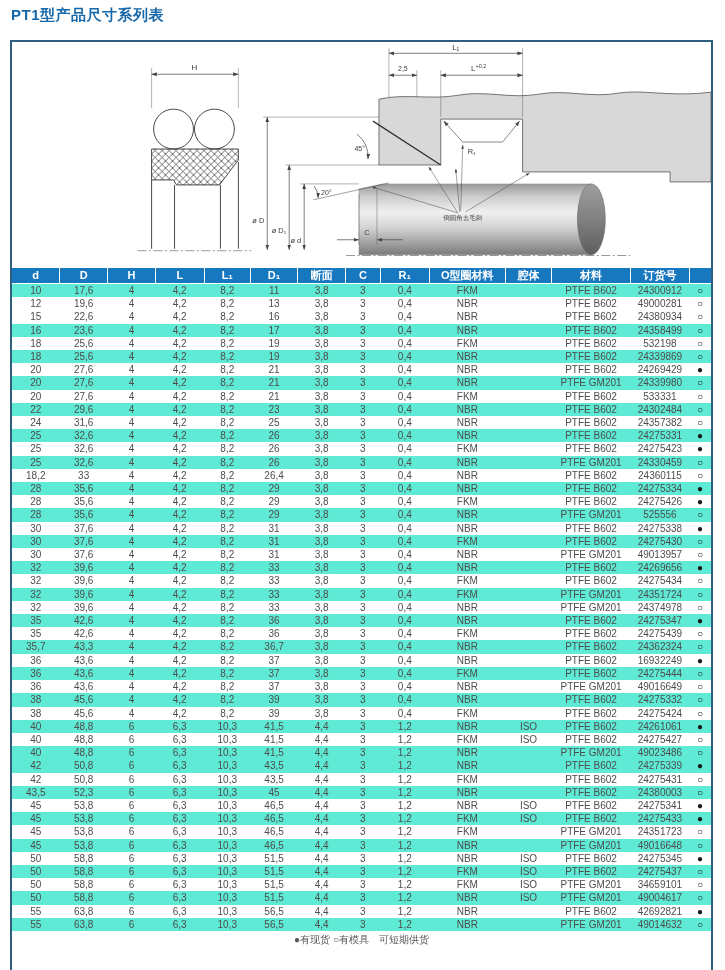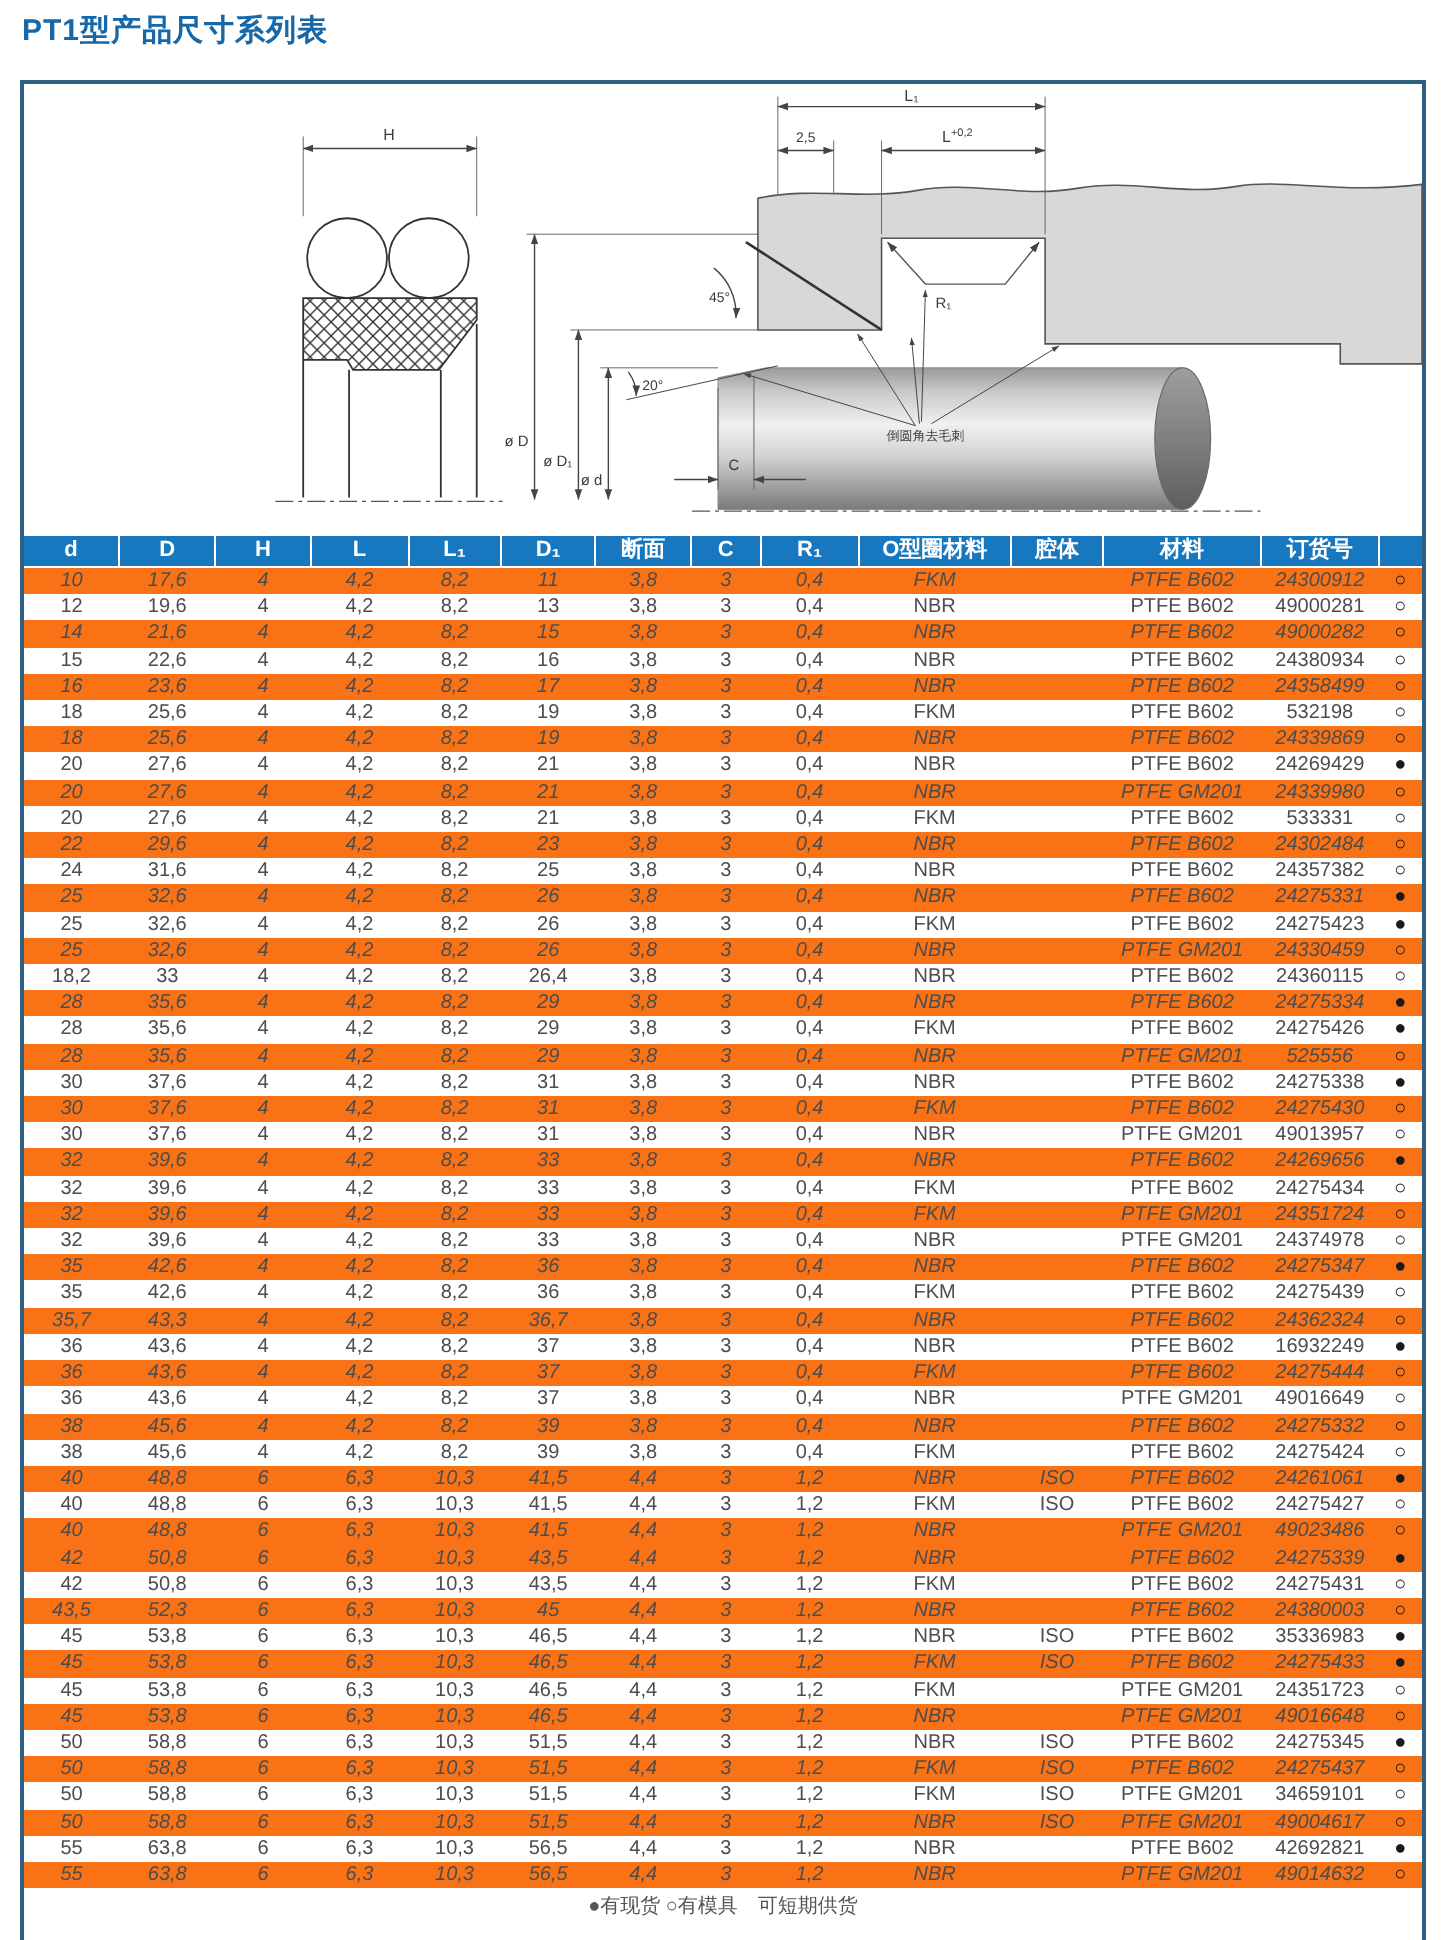--- a/index.html
+++ b/index.html
@@ -24,21 +24,21 @@
   thead th{
     background:#1878bf;color:#fff;font-size:11px;font-weight:bold;
     height:15px;padding:0;border-right:1px solid #ffffff;border-bottom:1px solid #fff;
     text-align:center;line-height:15px;overflow:hidden;white-space:nowrap;
   }
   thead th:last-child{border-right:none;}
   tbody td{
     font-size:10px;color:#4d4d4d;text-align:center;vertical-align:middle;
     height:13.2px;line-height:13.2px;padding:0;overflow:hidden;white-space:nowrap;
   }
-  tbody tr.alt{background:#f97316;font-style:italic;}
+  tbody tr.alt{background:#5eead4;}
   tbody td.sym{font-size:10px;color:#1a1a1a;}
   .legend{
     margin-top:2px;text-align:center;font-size:10px;color:#555;white-space:nowrap;
   }
   svg text{fill:#3c3c3c;font-family:"Liberation Sans","DejaVu Sans",sans-serif;}
   .ln{fill:none;stroke:#333;stroke-width:.9;}
   .dim{stroke:#444;stroke-width:.7;fill:none;}
   .ext{stroke:#666;stroke-width:.5;fill:none;}
   .cl{stroke:#555;stroke-width:.6;stroke-dasharray:9 2.5 2 2.5;fill:none;}
   .ldr{stroke:#444;stroke-width:.5;fill:none;}
@@ -212,36 +212,20 @@
             <td>13</td>
             <td>3,8</td>
             <td>3</td>
             <td>0,4</td>
             <td>NBR</td>
             <td></td>
             <td>PTFE B602</td>
             <td>49000281</td>
             <td class="sym">○</td>
           </tr>
-          <tr class="alt">
-            <td>14</td>
-            <td>21,6</td>
-            <td>4</td>
-            <td>4,2</td>
-            <td>8,2</td>
-            <td>15</td>
-            <td>3,8</td>
-            <td>3</td>
-            <td>0,4</td>
-            <td>NBR</td>
-            <td></td>
-            <td>PTFE B602</td>
-            <td>49000282</td>
-            <td class="sym">○</td>
-          </tr>
           <tr>
             <td>15</td>
             <td>22,6</td>
             <td>4</td>
             <td>4,2</td>
             <td>8,2</td>
             <td>16</td>
             <td>3,8</td>
             <td>3</td>
             <td>0,4</td>
@@ -833,21 +817,21 @@
             <td>6</td>
             <td>6,3</td>
             <td>10,3</td>
             <td>46,5</td>
             <td>4,4</td>
             <td>3</td>
             <td>1,2</td>
             <td>NBR</td>
             <td>ISO</td>
             <td>PTFE B602</td>
-            <td>35336983</td>
+            <td>24275341</td>
             <td class="sym">●</td>
           </tr>
           <tr class="alt">
             <td>45</td>
             <td>53,8</td>
             <td>6</td>
             <td>6,3</td>
             <td>10,3</td>
             <td>46,5</td>
             <td>4,4</td>

